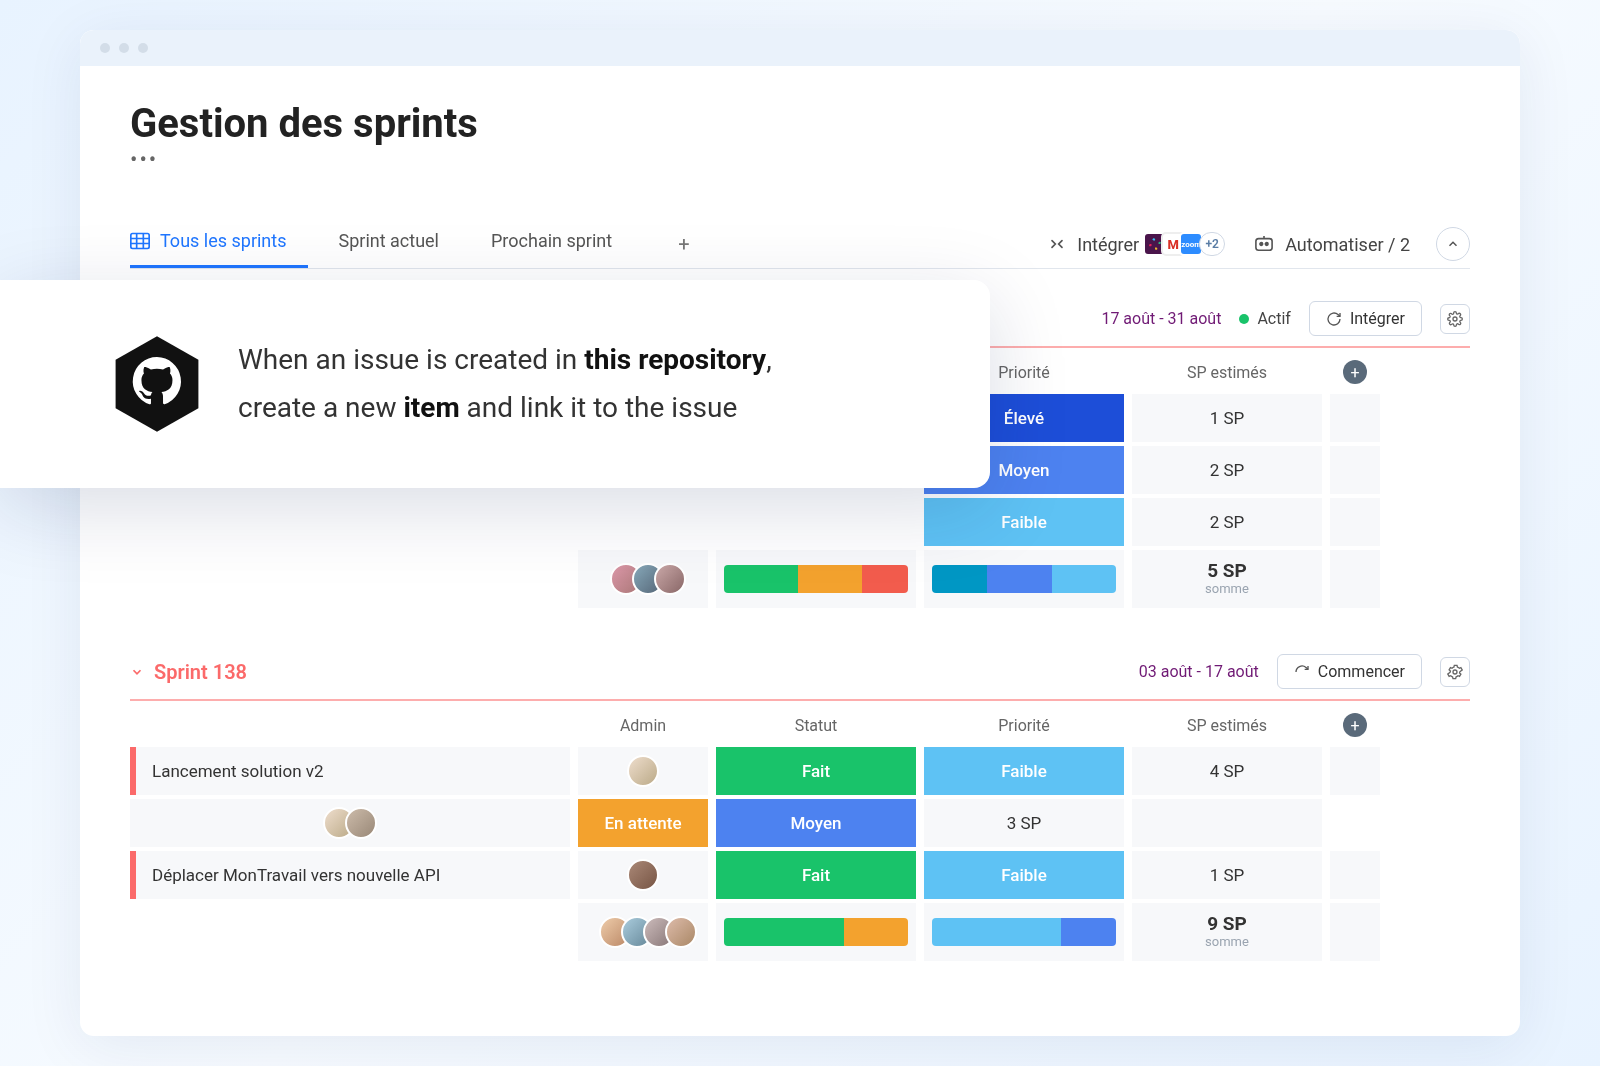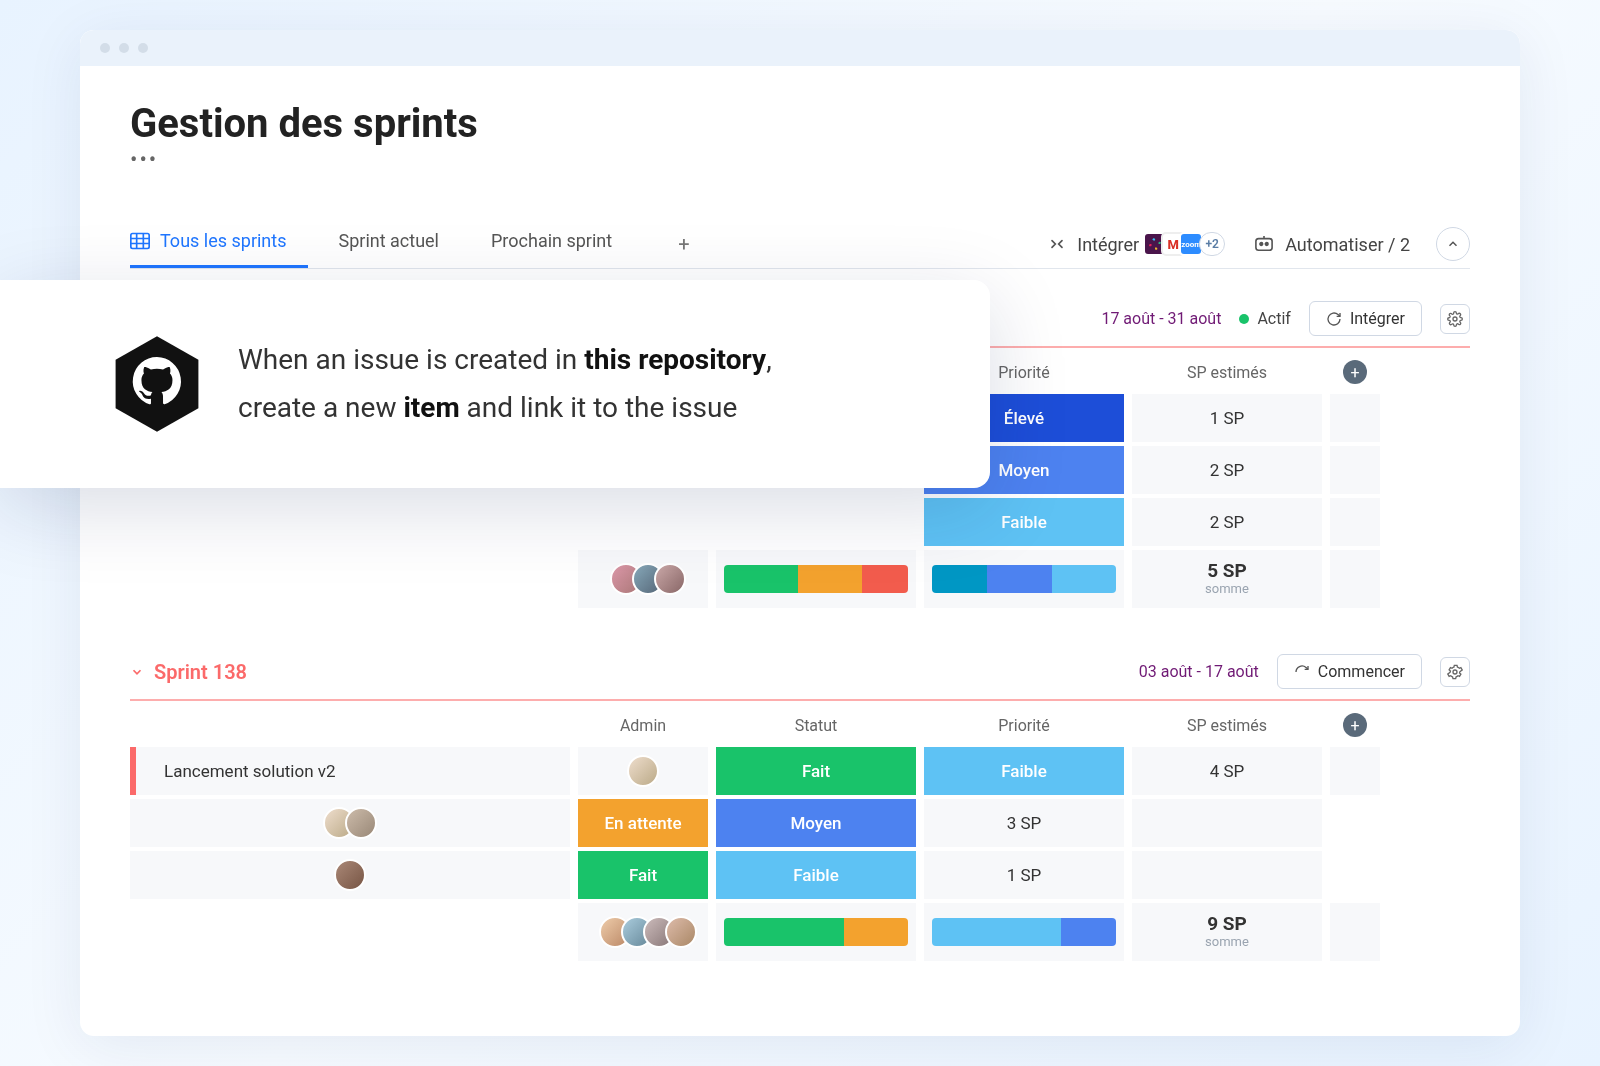--- a/index.html
+++ b/index.html
@@ -135,21 +135,21 @@
   .tbl-head > div { text-align: center; }
   .tbl-head > div:first-child { text-align: left; padding-left: 20px; }
   .add-col {
     width: 24px; height: 24px; border-radius: 50%; background: #5a6a7a;
     color: #fff; font-size: 16px; display: flex; align-items: center; justify-content: center;
     cursor: pointer; margin: 0 auto;
   }
   .tbl-row { height: 48px; margin-bottom: 4px; }
   .cell-task {
     background: #f7f8fa; height: 100%; display: flex; align-items: center;
-    border-left: 6px solid #fb6a6a; padding-left: 28px; font-size: 17px; color: #333;
+    border-left: 6px solid #fb6a6a; padding-left: 16px; font-size: 17px; color: #333;
   }
   .cell-admin {
     background: #f7f8fa; height: 100%; display: flex; align-items: center; justify-content: center;
   }
   .avatar {
     width: 32px; height: 32px; border-radius: 50%; border: 2px solid #fff;
     display: inline-block; margin-left: -10px;
   }
   .avatar:first-child { margin-left: 0; }
   .cell-status, .cell-priority {
@@ -406,20 +406,21 @@
               <div class="cell-admin">
                 <span class="avatar" style="background:linear-gradient(135deg,#edc,#ba8)"></span>
                 <span class="avatar" style="background:linear-gradient(135deg,#cba,#987)"></span>
               </div>
               <div class="cell-status" style="background:#f3a22e">En attente</div>
               <div class="cell-priority" style="background:#4d82f0">Moyen</div>
               <div class="cell-sp">3 SP</div>
               <div class="cell-end"></div>
             </div>
             <div class="tbl-row">
+              <div class="cell-task">Déplacer MonTravail vers nouvelle API</div>
               <div class="cell-admin">
                 <span class="avatar" style="background:linear-gradient(135deg,#a87,#754)"></span>
               </div>
               <div class="cell-status" style="background:#19c36a">Fait</div>
               <div class="cell-priority" style="background:#5ec2f4">Faible</div>
               <div class="cell-sp">1 SP</div>
               <div class="cell-end"></div>
             </div>
           </div>
 

